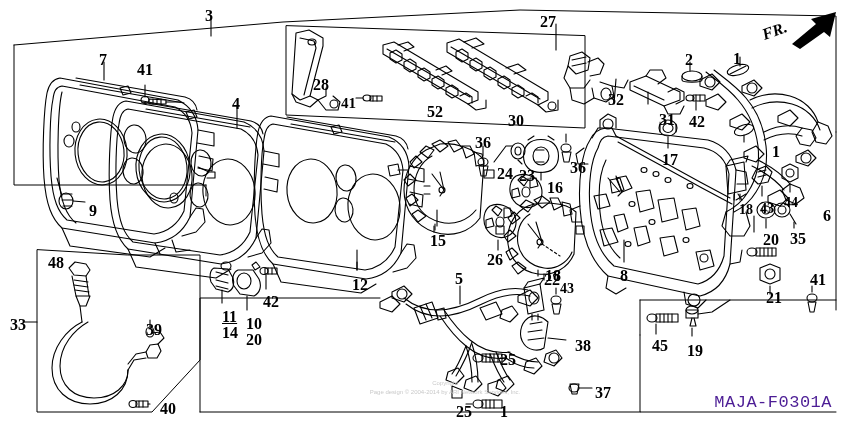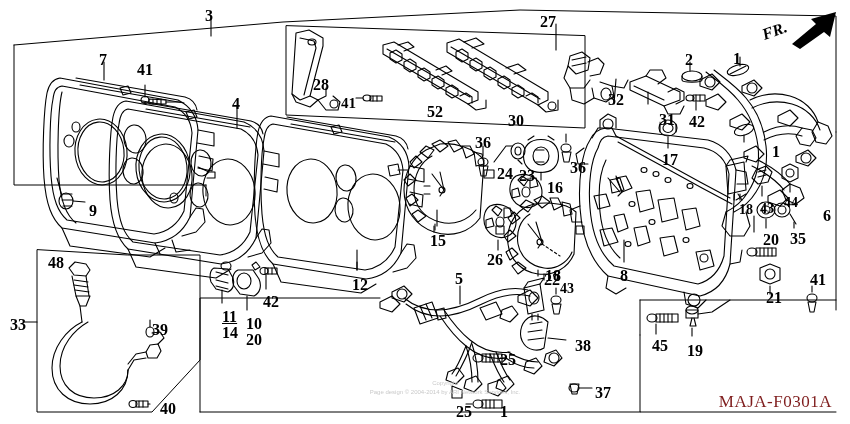--- a/index.html
+++ b/index.html
@@ -4,21 +4,21 @@
 <style>
   html,body{margin:0;padding:0;background:#fff;}
   body{width:850px;height:424px;overflow:hidden;
        font-family:"Liberation Serif",serif;}
   #stage{position:relative;width:850px;height:424px;background:#fff;}
   #stage svg{position:absolute;left:0;top:0;}
   .cal{position:absolute;font-family:"Liberation Serif",serif;
        font-weight:700;color:#000;line-height:1;white-space:nowrap;}
   .c16{font-size:16px;} .c15{font-size:15px;} .c14{font-size:14px;}
   #partno{position:absolute;right:18px;bottom:12px;font-size:17px;
-          font-family:Liberation Serif, serif;letter-spacing:.5px;color:#7f1d1d;margin-left:33px;}
+          font-family:Liberation Mono, monospace;letter-spacing:.5px;color:#4c1d95;margin-left:33px;}
   #frlabel{position:absolute;left:762px;top:22px;font-size:16px;font-weight:700;
            font-style:italic;color:#000;transform:rotate(-20deg);}
   #wm{position:absolute;left:330px;top:379px;width:230px;text-align:center;
       font-size:6px;color:#c9c9c9;line-height:1.5;font-family:"Liberation Sans",sans-serif;}
 </style>
 </head>
 <body>
 
 <div id="stage">
 
@@ -628,21 +628,21 @@
       <div class="cal c16" style="left: 545px; top: 268px;">18</div>
       <div class="cal c14" style="left: 560px; top: 282px;">43</div>
       <div class="cal c16" style="left: 620px; top: 268px;">8</div>
       <div class="cal c16" style="left: 763px; top: 232px;">20</div>
       <div class="cal c16" style="left: 790px; top: 231px;">35</div>
       <div class="cal c16" style="left: 810px; top: 272px;">41</div>
       <div class="cal c16" style="left: 766px; top: 290px;">21</div>
       <div class="cal c16" style="left: 352px; top: 277px;">12</div>
       <div class="cal c16" style="left: 48px; top: 255px;">48</div>
       <div class="cal c16" style="left: 10px; top: 317px;">33</div>
-      <div class="cal c16" style="left: 146px; top: 322px; margin-left: 6px;">39</div>
+      <div class="cal c16" style="left: 146px; top: 322px;">39</div>
       <div class="cal c16" style="left: 152px; top: 401px; margin-left: 8px;">40</div>
       <div class="cal c16" style="left: 222px; top: 309px; text-decoration: underline;">11</div>
       <div class="cal c16" style="left: 222px; top: 325px;">14</div>
       <div class="cal c16" style="left: 246px; top: 316px;">10</div>
       <div class="cal c16" style="left: 246px; top: 332px;">20</div>
       <div class="cal c16" style="left: 263px; top: 294px;">42</div>
       <div class="cal c16" style="left: 455px; top: 271px;">5</div>
       <div class="cal c16" style="left: 500px; top: 352px;">25</div>
       <div class="cal c16" style="left: 456px; top: 404px;">25</div>
       <div class="cal c16" style="left: 500px; top: 404px;">1</div>

